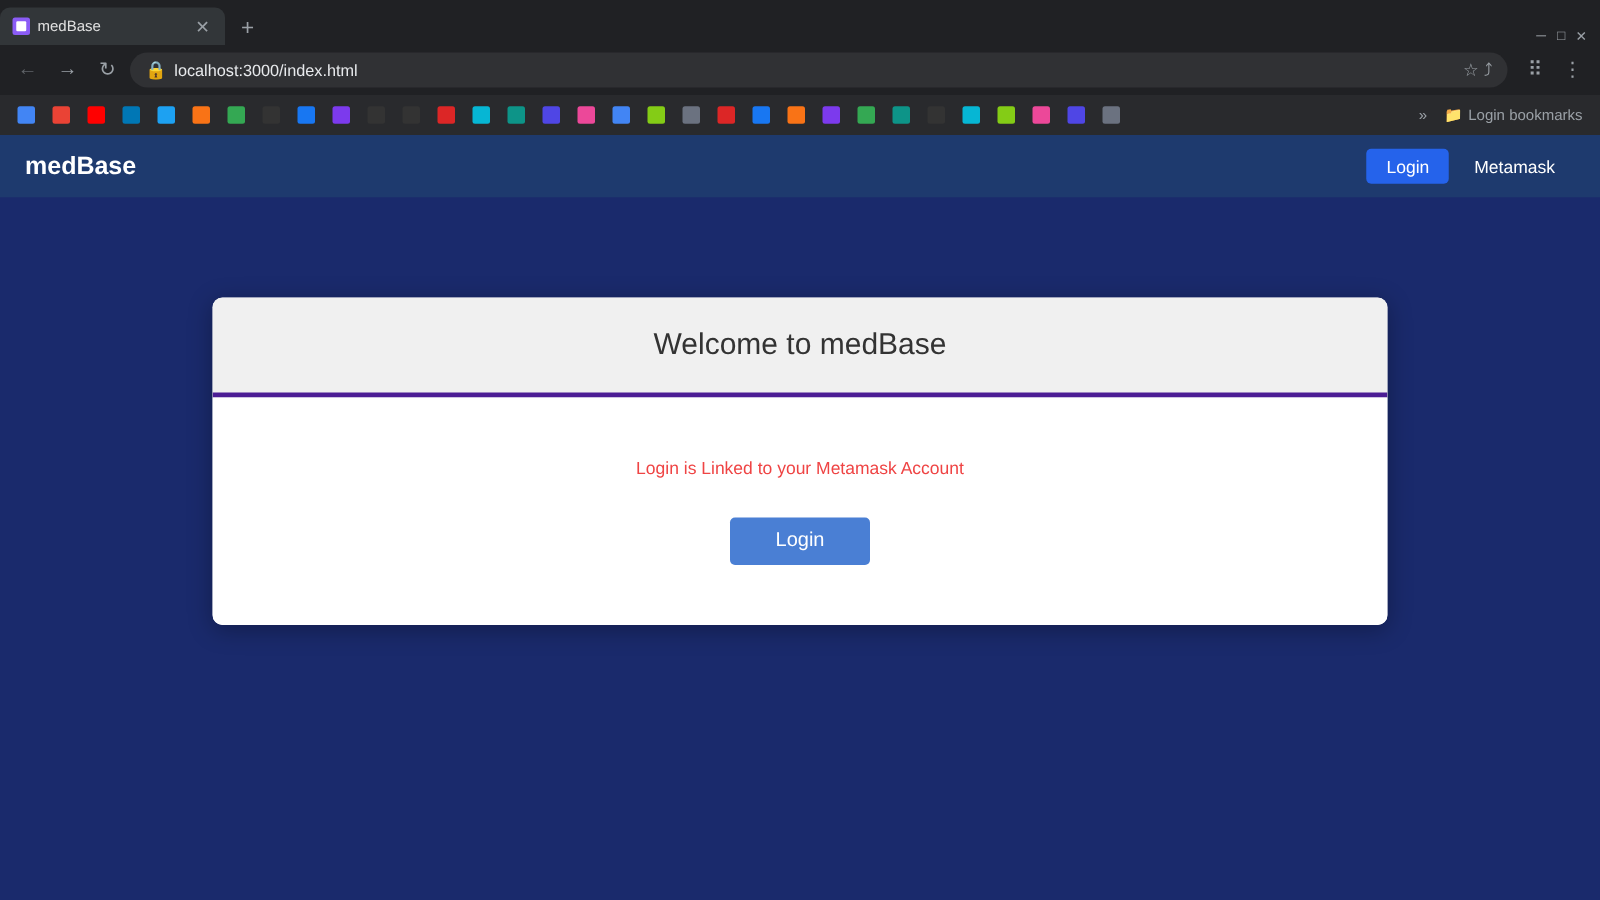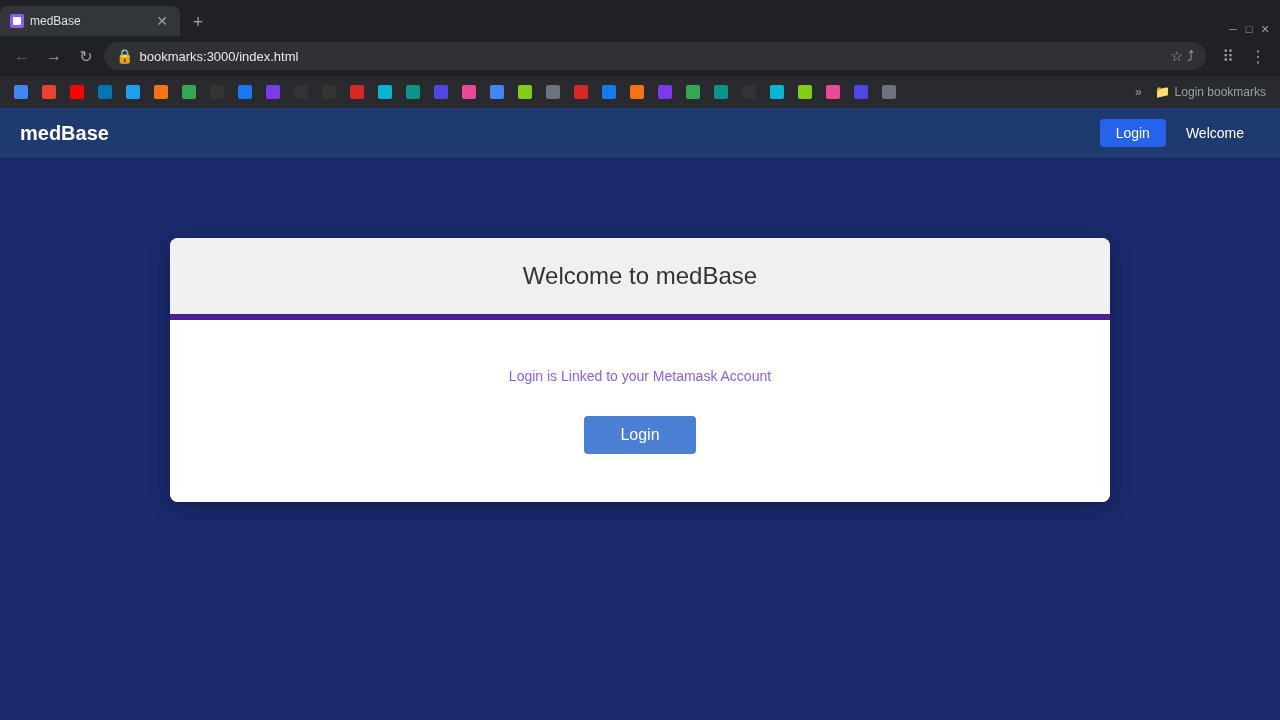--- a/index.html
+++ b/index.html
@@ -57,24 +57,24 @@
     .app-brand { color: white; font-size: 20px; font-weight: bold; flex: 1; }
     .app-nav-links { display: flex; align-items: center; gap: 4px; }
     .app-nav-btn { color: white; font-size: 14px; padding: 6px 16px; border-radius: 4px; cursor: pointer; background: transparent; border: none; }
     .app-nav-btn.active { background: #2563eb; }
 
     
     .main-content { background: #1a2a6c; display: flex; align-items: center; justify-content: center; padding-top: 80px; }
 
     
     .card { background: #f5f5f5; border-radius: 8px; width: 940px; overflow: hidden; box-shadow: 0 4px 20px rgba(0,0,0,0.3); }
-    .card-header { background: #f0f0f0; border-bottom: 6px solid #4c1d95; padding: 24px; text-align: center; }
+    .card-header { background: #f0f0f0; border-bottom: 4px solid #4c1d95; padding: 24px; text-align: center; }
     .card-title { font-size: 24px; color: #333; font-weight: normal; }
     .card-body { background: white; padding: 48px 24px; display: flex; flex-direction: column; align-items: center; gap: 32px; }
-    .card-subtitle { font-size: 14px; color: #8b5cf6; }
+    .card-subtitle { font-size: 14px; color: #ef4444; }
     .login-btn { background: #4a7fd4; color: white; border: none; padding: 10px 36px; border-radius: 4px; font-size: 16px; cursor: pointer; }
 
     
     .fav-pink { background: #ec4899; }
     .fav-cyan { background: #06b6d4; }
     .fav-lime { background: #84cc16; }
     .fav-gray { background: #6b7280; }
   </style>
 </head>
 <body>
@@ -96,21 +96,21 @@
       <div class="win-btn">✕</div>
     </div>
   </div>
 
   <div class="address-bar-row">
     <div class="nav-btn disabled">←</div>
     <div class="nav-btn">→</div>
     <div class="nav-btn">↻</div>
     <div class="address-bar">
       <span class="addr-icon">🔒</span>
-      <span class="address-text">bookmarks:3000/index.html</span>
+      <span class="address-text">localhost:3000/index.html</span>
       <div class="address-icons">
         <span class="addr-icon">☆</span>
         <span class="addr-icon">⤴</span>
       </div>
     </div>
     <div class="browser-action-icons">
       <div class="action-icon">⠿</div>
       <div class="action-icon">⋮</div>
     </div>
   </div>
@@ -218,21 +218,21 @@
       <span>📁</span>
       <span>Login bookmarks</span>
     </div>
   </div>
 </div>
 
 <nav class="app-navbar">
   <span class="app-brand">medBase</span>
   <div class="app-nav-links">
     <button class="app-nav-btn active">Login</button>
-    <button class="app-nav-btn">Welcome</button>
+    <button class="app-nav-btn">Metamask</button>
   </div>
 </nav>
 
 <div class="main-content">
   <div class="card">
     <div class="card-header">
       <h2 class="card-title">Welcome to medBase</h2>
     </div>
     <div class="card-body">
       <p class="card-subtitle">Login is Linked to your Metamask Account</p>

